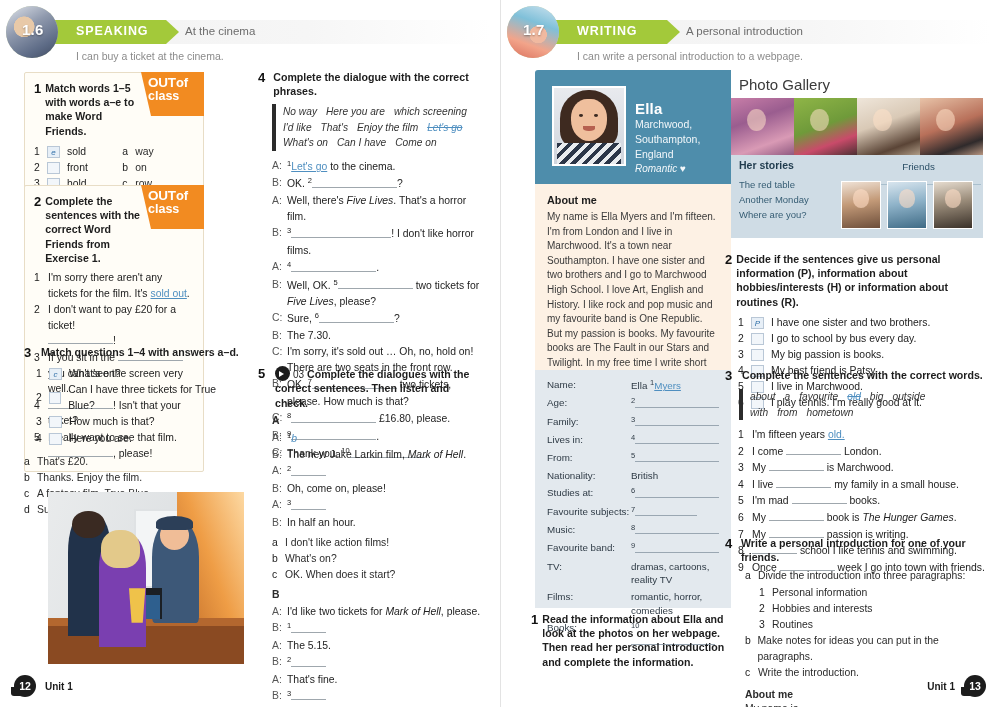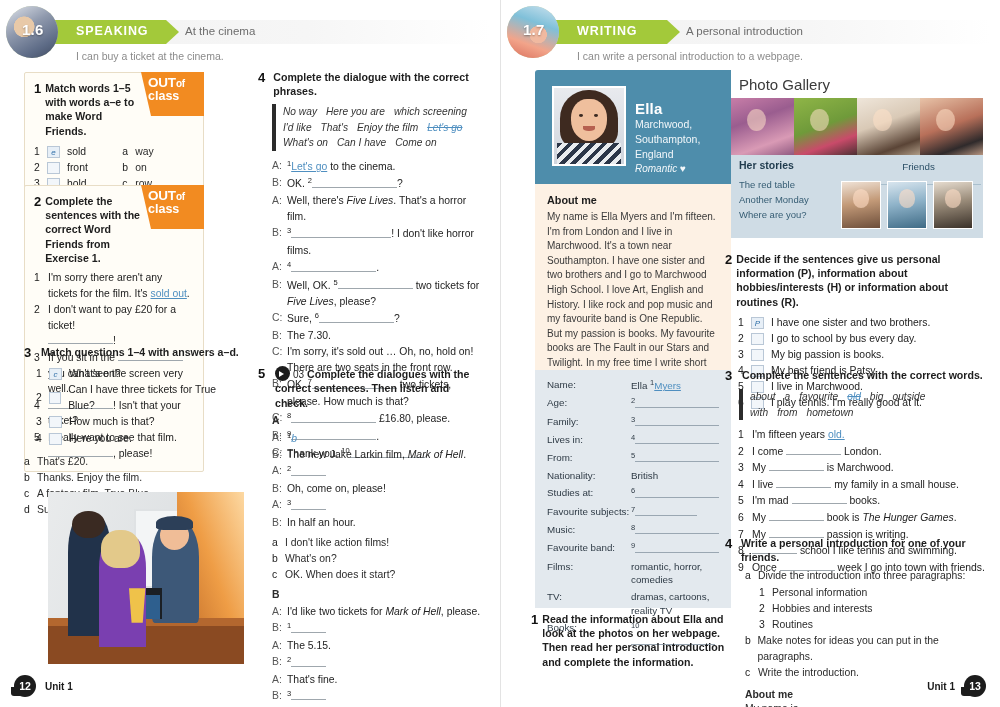--- a/index.html
+++ b/index.html
@@ -78,21 +78,21 @@
     border: 1px solid #e8ddc6; background: #fffdf7;
     border-radius: 2px; padding: 8px 10px 9px 9px;
   }
   .oocbadge {
     position: absolute; right: -1px; top: -1px; width: 63px; height: 44px;
     background: #f28b21; color: #fff;
     padding: 4px 6px 0 7px;
     clip-path: polygon(0 0, 100% 0, 100% 100%, 10px 100%);
   }
   .oocbadge .l1 { font-size: 13.5px; font-weight: bold; letter-spacing: -.2px; line-height: 1.05; }
-  .oocbadge .l1 .sm { font-size: 10px; font-weight: bold; }
+  .oocbadge .l1 .sm { font-size: 13px; font-weight: bold; }
   .oocbadge .l2 { font-size: 12.5px; font-weight: bold; line-height: 1.1; }
 
   
   .mlist { margin-top: 6px; }
   .mrow { display: flex; align-items: center; font-size: 10.4px; line-height: 1.55; }
   .mrow .n { width: 13px; color: #222; }
   .mrow .box {
     width: 13px; height: 12px; border: 1px solid #b9c7d6; background: #f2f6fa;
     margin-right: 7px; font-size: 8px; text-align: center; line-height: 11px;
     color: #2f6fa8; font-style: italic;
@@ -693,26 +693,26 @@
         </div>
       <div class="frow">
           <span class="lbl">Music:</span>
           <span class="val"><span class="sup">8</span><span class="vline"></span></span>
         </div>
       <div class="frow">
           <span class="lbl">Favourite band:</span>
           <span class="val"><span class="sup">9</span><span class="vline"></span></span>
         </div>
       <div class="frow">
+          <span class="lbl">TV:</span>
+          <span class="val">dramas, cartoons, reality TV</span>
+        </div>
+      <div class="frow">
           <span class="lbl">Films:</span>
           <span class="val">romantic, horror, comedies</span>
-        </div>
-      <div class="frow">
-          <span class="lbl">TV:</span>
-          <span class="val">dramas, cartoons, reality TV</span>
         </div>
       <div class="frow">
           <span class="lbl">Books:</span>
           <span class="val"><span class="sup">10</span><span class="vline"></span></span>
         </div>
     </div>
 
     <div class="ex" style="left:30px; top:612px; width:196px;">
       <div class="ex-head">
         <span class="ex-num">1</span>

